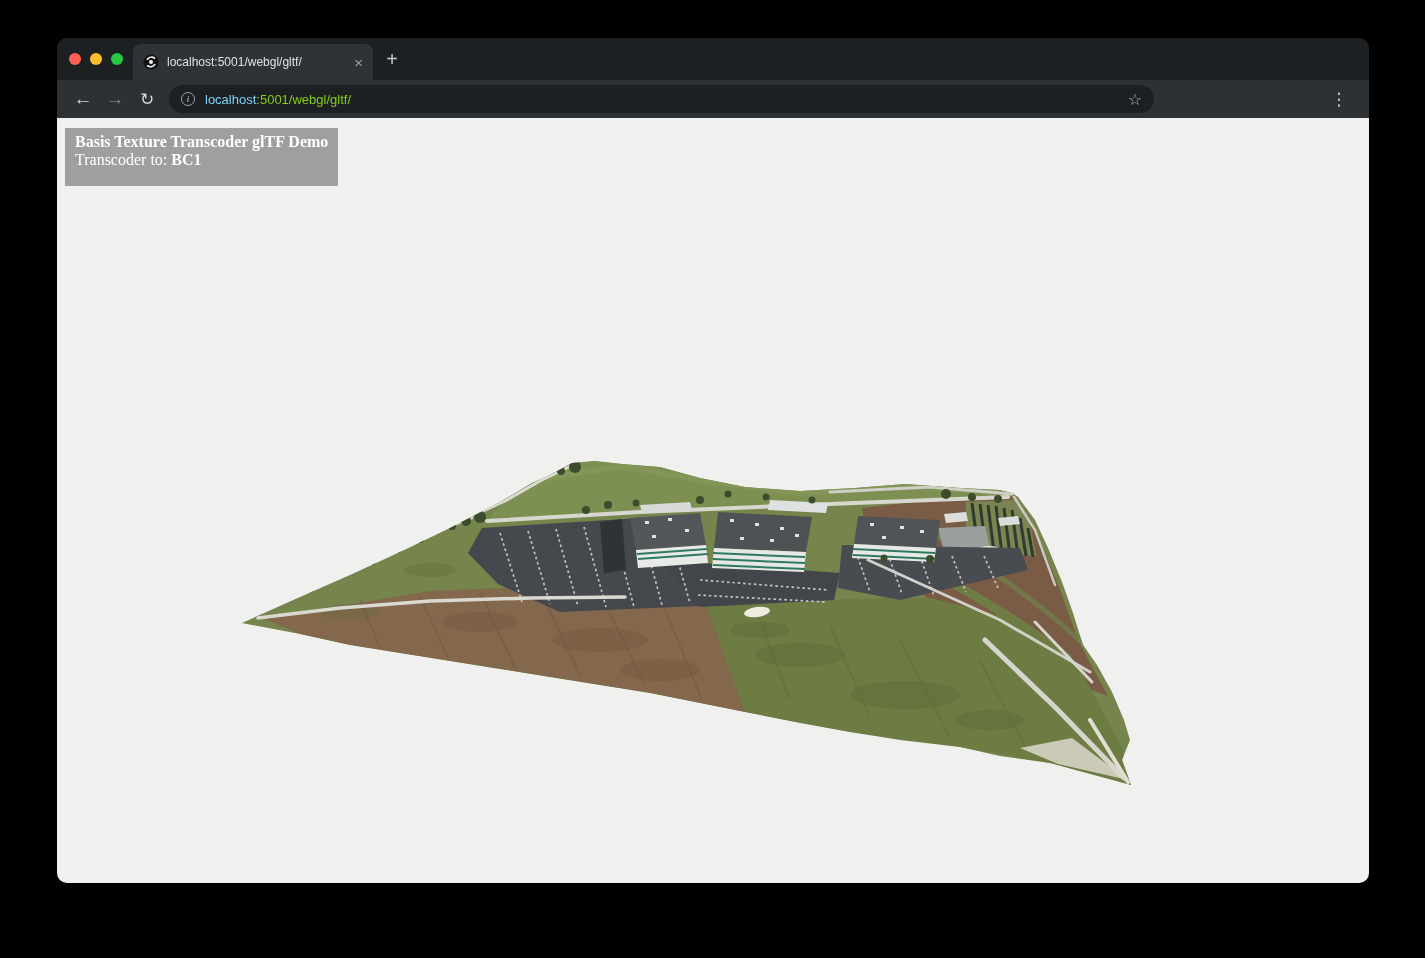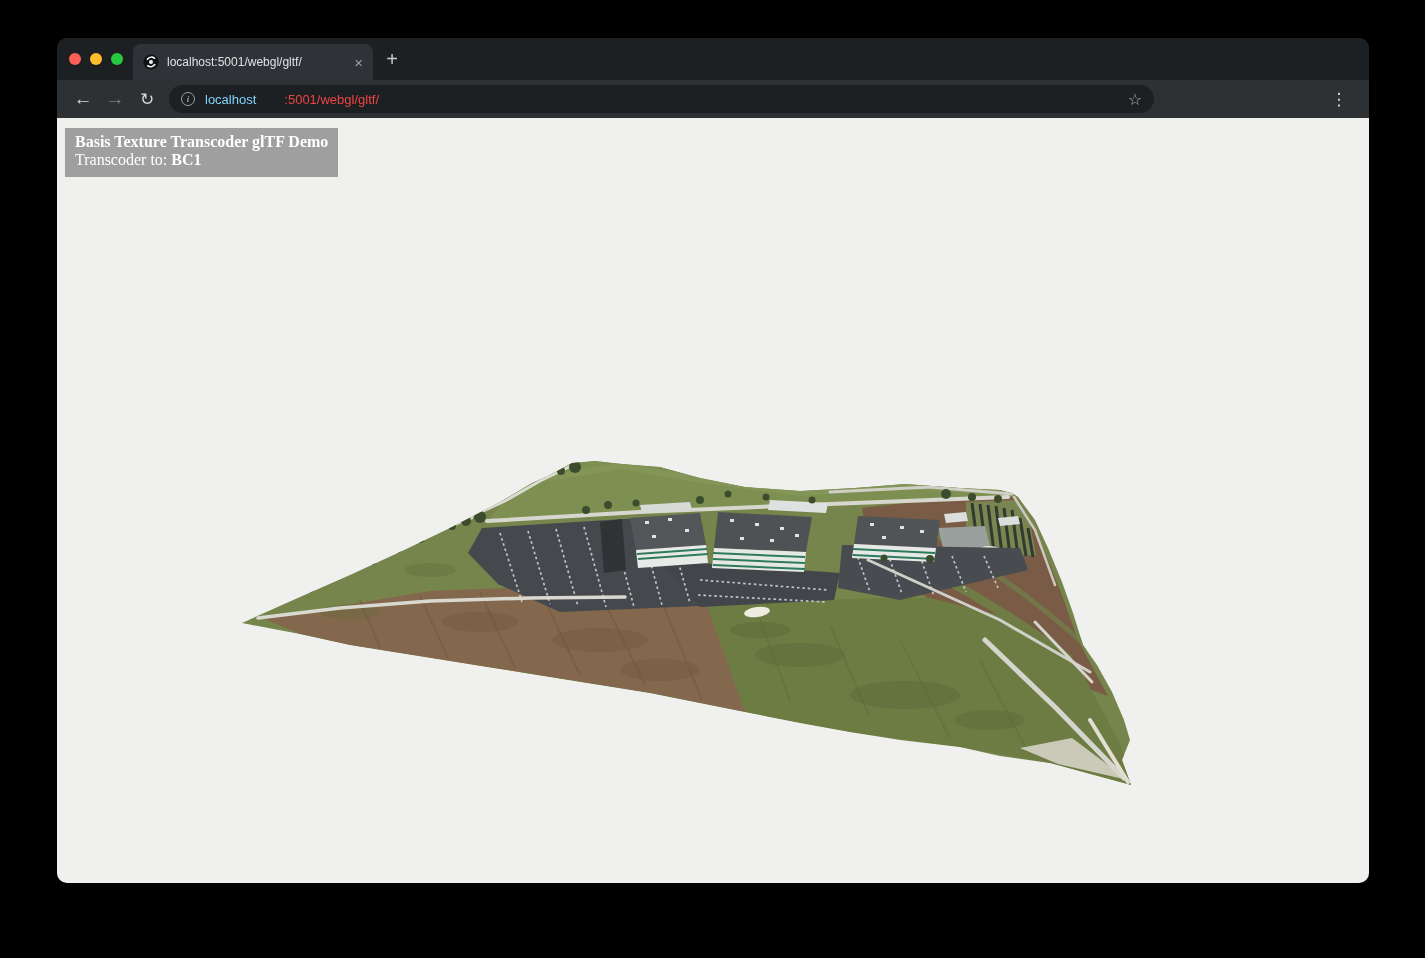--- a/index.html
+++ b/index.html
@@ -53,35 +53,35 @@
     display:flex;align-items:center;padding:0 12px;box-sizing:border-box;
   }
   .info-icon{
     width:14px;height:14px;border:1.4px solid #9aa0a6;border-radius:50%;
     color:#9aa0a6;font-size:9px;line-height:13px;text-align:center;
     font-family:"Liberation Serif", serif;font-style:italic;font-weight:bold;
     flex:0 0 auto;box-sizing:border-box;
   }
   .url{margin-left:10px;font-size:13px;white-space:nowrap;}
   .url .host{color:#7dd3fc;}
-  .url .path{color:#ef4444;padding-left:28px;}
+  .url .path{color:#84cc16;}
   .omni-spacer{flex:1;}
   .star{color:#aeb3b9;font-size:16px;flex:0 0 auto;}
   .bar-spacer{flex:1;}
   .menu-btn{
     width:24px;height:24px;margin-right:8px;color:#d6d9dd;font-size:17px;
     display:flex;align-items:center;justify-content:center;
   }
   
   .content{position:relative;height:765px;background:#f0f0ef;}
   .content svg{position:absolute;left:0;top:0;display:block;}
   .overlay{
     position:absolute;left:8px;top:10px;background:rgba(128,128,128,0.72);
     color:#fff;font-family:"Liberation Serif", serif;font-size:16px;
-    line-height:18px;padding:5px 10px 8px;white-space:nowrap;z-index:2;
+    line-height:18px;padding:5px 10px 17px;white-space:nowrap;z-index:2;
   }
   .overlay .t{font-weight:bold;}
 </style>
 </head>
 <body>
 
 <div class="window">
 
   <div class="tabbar">
     <div class="traffic">

